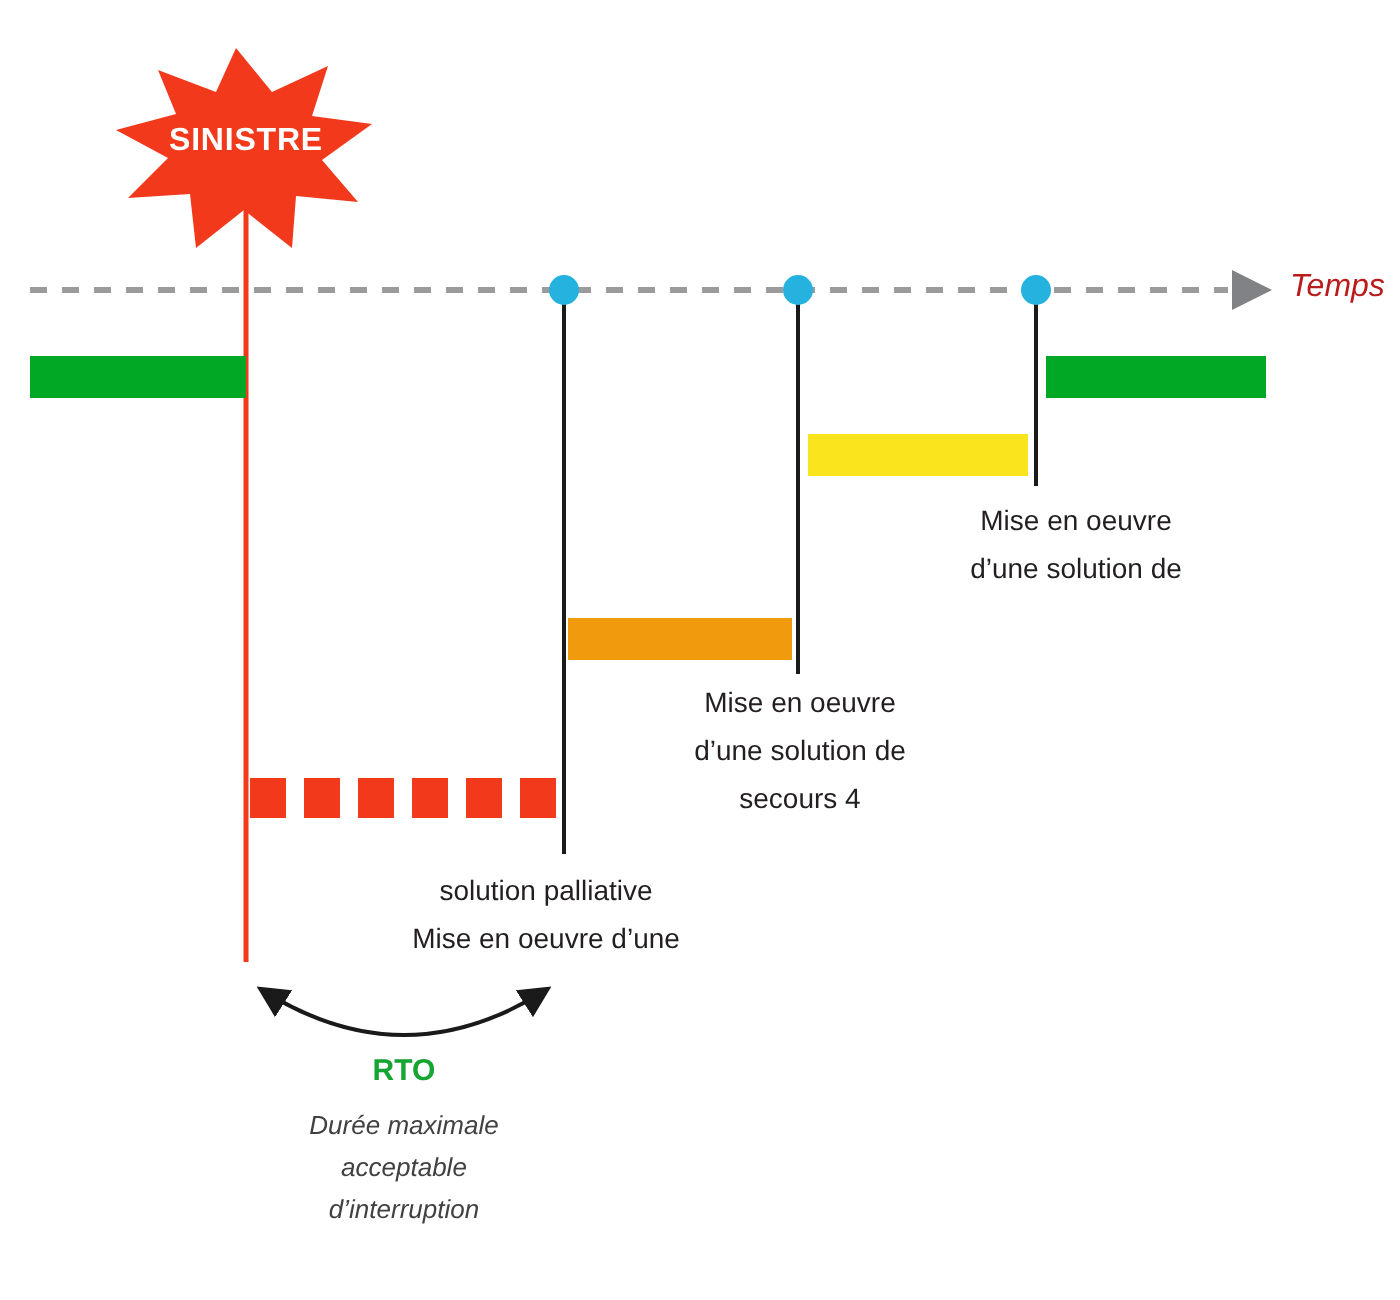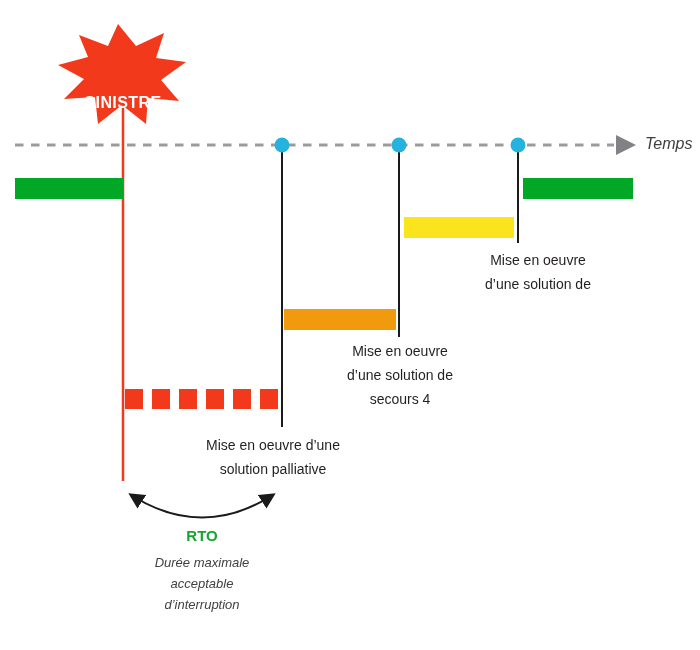--- a/index.html
+++ b/index.html
@@ -1,22 +1,22 @@
 <!DOCTYPE html>
 <html><head>
 <meta charset="utf-8">
 <style>
   html,body{margin:0;padding:0;background:#ffffff;}
   #canvas{position:relative;width:700px;height:650px;background:#ffffff;
           font-family:"Liberation Sans",sans-serif;overflow:hidden;}
   #gfx{position:absolute;left:0;top:0;}
   .lbl{position:absolute;text-align:center;color:#231F20;font-size:14px;line-height:24px;}
   .sinistre-label{position:absolute;left:57px;top:62px;width:132px;text-align:center;
-          color:#ffffff;font-weight:bold;font-size:16px;letter-spacing:.4px;margin-top:32px;}
-  .temps-label{position:absolute;left:645px;top:135px;font-style:italic;font-size:16px;color:#404040;}
+          color:#ffffff;font-weight:bold;font-size:16px;letter-spacing:.4px;}
+  .temps-label{position:absolute;left:645px;top:135px;font-style:italic;font-size:16px;color:#b91c1c;}
   .rto-title{position:absolute;left:132px;top:527px;width:140px;text-align:center;
           color:#16A433;font-weight:bold;font-size:15px;}
   .rto-sub{position:absolute;left:112px;top:552px;width:180px;text-align:center;
           font-style:italic;font-size:13px;line-height:21px;color:#414042;}
 </style>
 </head>
 <body>
 
 <div id="canvas">
 
@@ -61,22 +61,22 @@
     <div>d’une solution de</div>
   </div>
 
   <div class="lbl" style="left:300px;top:339px;width:200px;">
     <div>Mise en oeuvre</div>
     <div>d’une solution de</div>
     <div>secours 4</div>
   </div>
 
   <div class="lbl" style="left:158px;top:433px;width:230px;">
+    <div>solution palliative</div>
     <div>Mise en oeuvre d’une</div>
-    <div>solution palliative</div>
   </div>
 
   <div class="rto-title">RTO</div>
 
   <div class="rto-sub">
     <div>Durée maximale</div>
     <div>acceptable</div>
     <div>d’interruption</div>
   </div>
 

